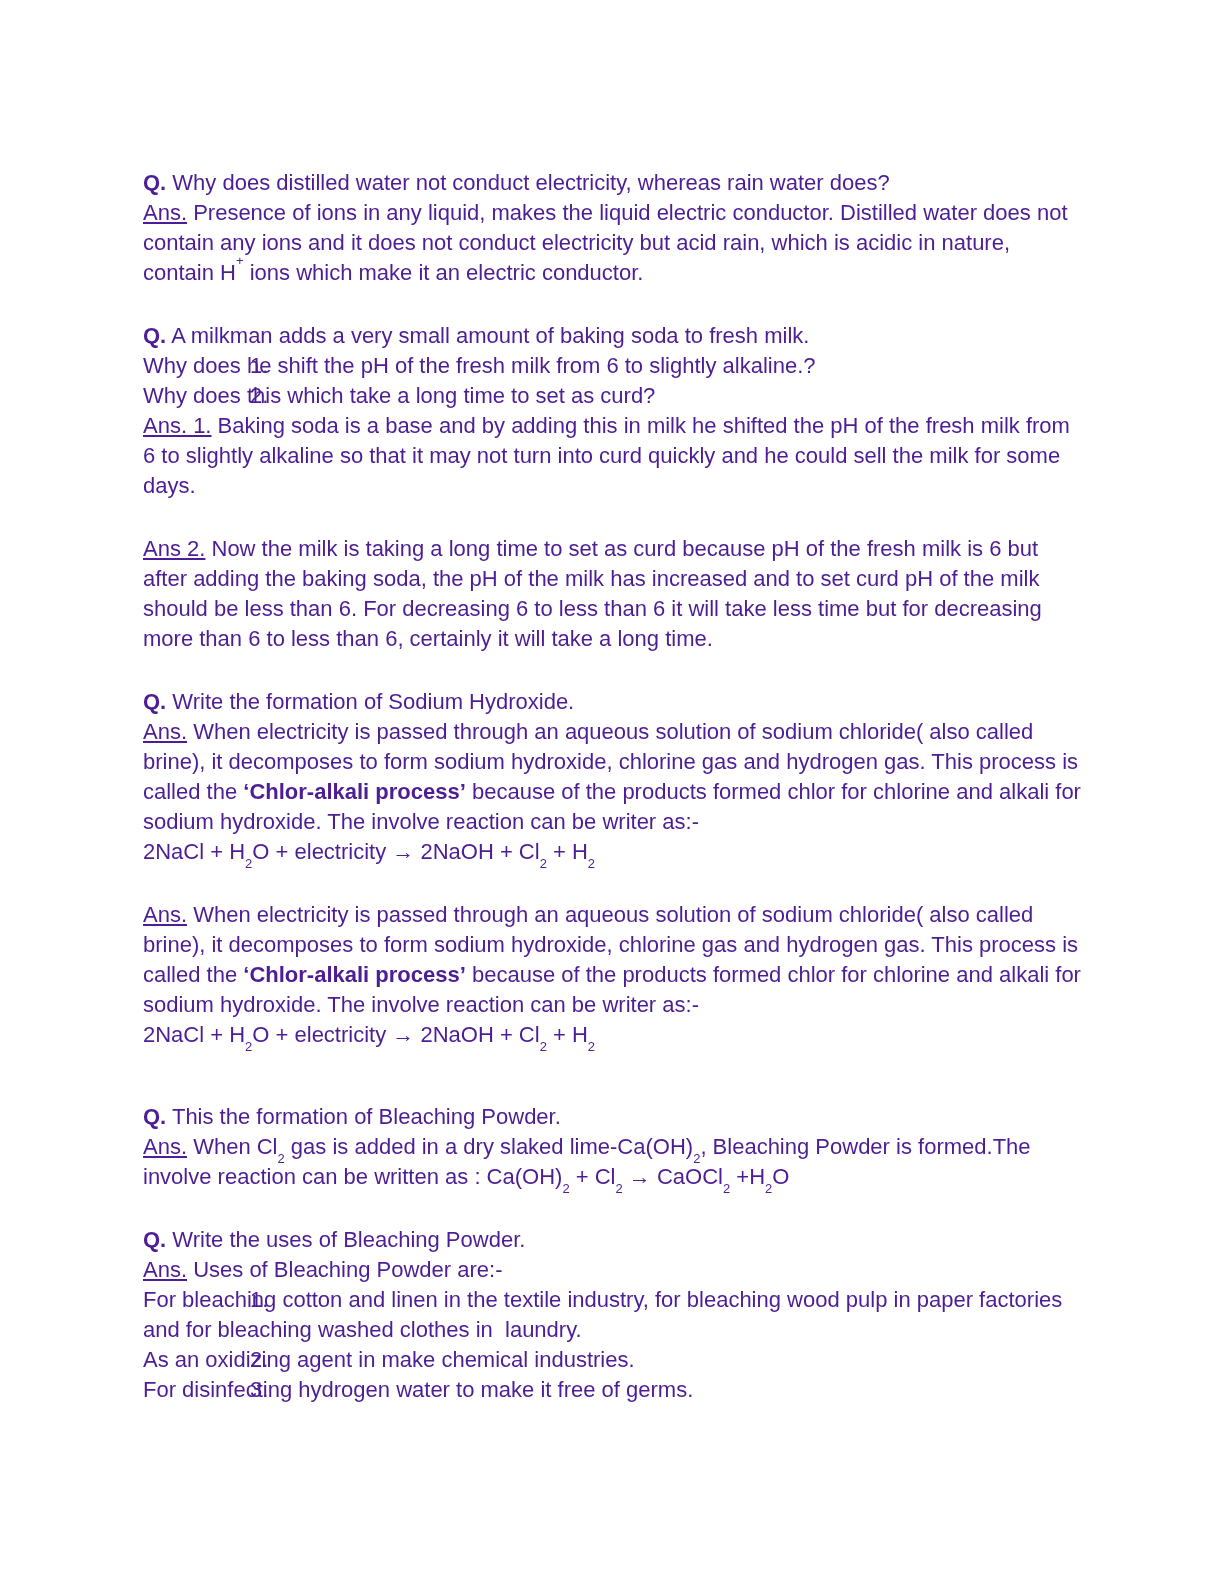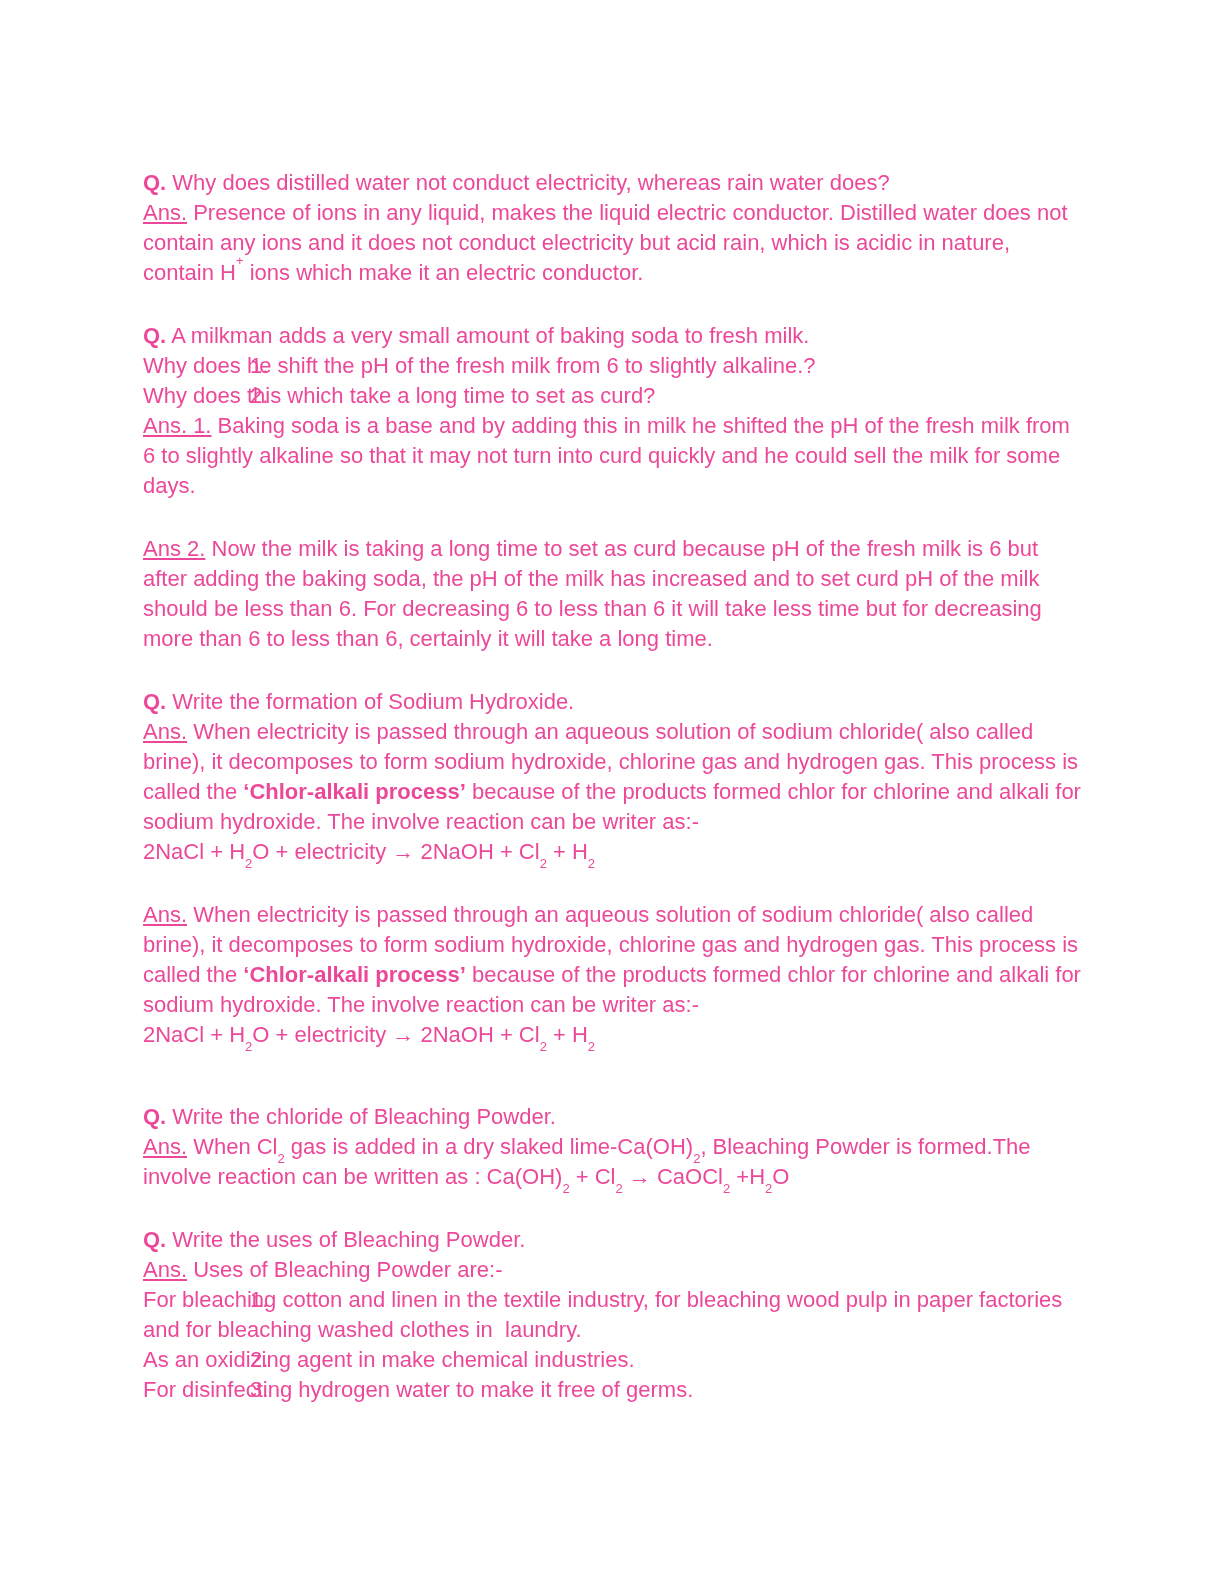--- a/index.html
+++ b/index.html
@@ -10,21 +10,21 @@
   .page {
     position: relative;
     width: 1224px;
     height: 1584px;
     box-sizing: border-box;
     background: #ffffff;
     padding: 168px 143px 0 143px;
     font-family: "Liberation Sans", sans-serif;
     font-size: 22px;
     line-height: 30px;
-    color: #ec4899;
+    color: #4c1d95;
     overflow: hidden;
   }
   .block { margin-top: 33px; }
   .block.first { margin-top: 0; }
   .block.big-gap { margin-top: 52px; }
   p.para {
     margin: 0;
     padding: 0;
     white-space: pre-wrap;
   }
@@ -82,21 +82,21 @@
     <p class="para"><span class="bu">Ans.</span><span> When electricity is passed through an aqueous solution of sodium chloride( also called brine), it decomposes to form sodium hydroxide, chlorine gas and hydrogen gas. This process is called the </span><span class="b">‘Chlor-alkali process’</span><span> because of the products formed chlor for chlorine and alkali for sodium hydroxide. The involve reaction can be writer as:-</span></p>
     <p class="para formula"><span>2NaCl + H</span><sub class="chem">2</sub><span>O + electricity → 2NaOH + Cl</span><sub class="chem">2</sub><span> + H</span><sub class="chem">2</sub></p>
   </div>
 
   <div class="block">
     <p class="para"><span class="bu">Ans.</span><span> When electricity is passed through an aqueous solution of sodium chloride( also called brine), it decomposes to form sodium hydroxide, chlorine gas and hydrogen gas. This process is called the </span><span class="b">‘Chlor-alkali process’</span><span> because of the products formed chlor for chlorine and alkali for sodium hydroxide. The involve reaction can be writer as:-</span></p>
     <p class="para formula"><span>2NaCl + H</span><sub class="chem">2</sub><span>O + electricity → 2NaOH + Cl</span><sub class="chem">2</sub><span> + H</span><sub class="chem">2</sub></p>
   </div>
 
   <div class="block big-gap">
-    <p class="para"><span class="b">Q.</span><span> Write the chloride of Bleaching Powder.</span></p>
+    <p class="para"><span class="b">Q.</span><span> This the formation of Bleaching Powder.</span></p>
     <p class="para"><span class="bu">Ans.</span><span> When Cl</span><sub class="chem">2</sub><span> gas is added in a dry slaked lime-Ca(OH)</span><sub class="chem">2</sub><span>, Bleaching Powder is formed.The involve reaction can be written as : Ca(OH)</span><sub class="chem">2</sub><span> + Cl</span><sub class="chem">2</sub><span> → CaOCl</span><sub class="chem">2</sub><span> +H</span><sub class="chem">2</sub><span>O</span></p>
   </div>
 
   <div class="block">
     <p class="para"><span class="b">Q.</span><span> Write the uses of Bleaching Powder.</span></p>
     <p class="para"><span class="bu">Ans.</span><span> Uses of Bleaching Powder are:-</span></p>
     <p class="para li"><span class="num">1.</span><span>For bleaching cotton and linen in the textile industry, for bleaching wood pulp in paper factories and for bleaching washed clothes in  laundry.</span></p>
     <p class="para li"><span class="num">2.</span><span>As an oxidizing agent in make chemical industries.</span></p>
     <p class="para li"><span class="num">3.</span><span>For disinfecting hydrogen water to make it free of germs.</span></p>
   </div>

